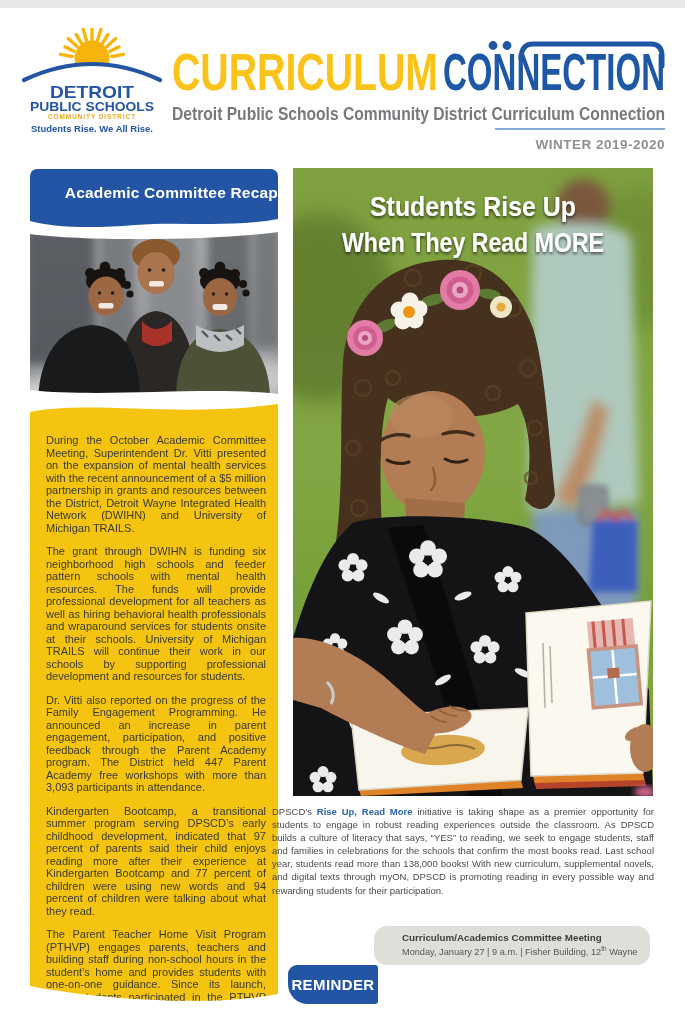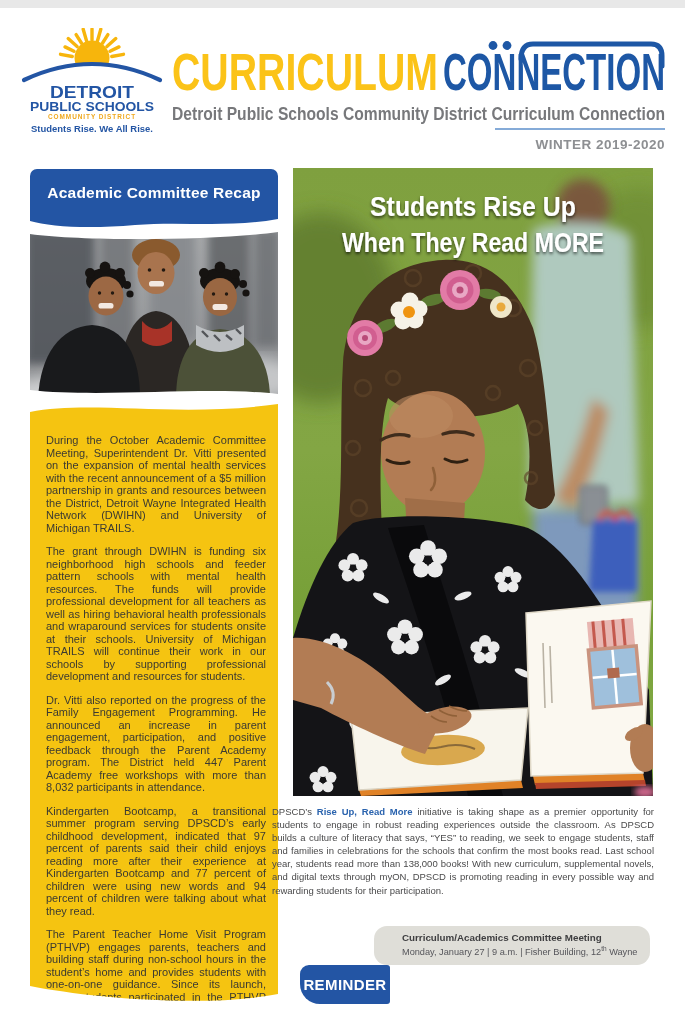--- a/index.html
+++ b/index.html
@@ -8,21 +8,21 @@
     margin:8px auto;overflow:hidden;
     font-family:"Liberation Sans", sans-serif;
   }
   .abs{position:absolute;}
   
   .logo-svg{left:18px;top:20px;width:150px;height:112px;}
   .masthead-svg{left:172px;top:30px;width:493px;height:120px;}
   
   .recap-banner{
     left:30px;top:161px;width:248px;height:46px;background:#2355A4;
-    border-radius:7px 7px 0 0;color:#fff;text-align:center;
+    border-radius:7px 7px 0 0;color:#fff;text-align:right;
     font-weight:bold;font-size:15.5px;line-height:47px;letter-spacing:.2px;
   }
   .banner-wave{left:30px;top:207px;width:248px;height:16px;}
   .family-photo{left:30px;top:221px;width:248px;height:170px;}
   .yellow-panel{
     left:30px;top:389px;width:248px;height:614px;background:#F5C411;
     clip-path: path("M0 15 C 60 3, 150 21, 248 7 L 248 597 C 175 611, 60 601, 0 589 Z");
     box-sizing:border-box;padding:37px 12px 0 16px;
   }
   .yellow-panel p{
@@ -39,21 +39,21 @@
   .hl{color:#2A63AE;font-weight:bold;}
   
   .reminder-card{
     left:374px;top:918px;width:276px;height:39px;background:#DFDED8;
     border-radius:13px;box-sizing:border-box;padding:6px 10px 0 28px;z-index:1;
   }
   .reminder-title{font-size:9.8px;font-weight:bold;color:#3E3E40;}
   .reminder-when{font-size:9.2px;color:#55555A;margin-top:2px;}
   .reminder-when sup{font-size:6.5px;}
   .reminder-pill{
-    left:300px;top:957px;width:90px;height:39px;background:#2355A4;z-index:2;
+    left:288px;top:957px;width:90px;height:39px;background:#2355A4;z-index:2;
     border-radius:9px 3px 3px 20px;color:#fff;text-align:center;
     font-weight:bold;font-size:15px;line-height:40px;letter-spacing:.4px;
   }
 </style>
 </head>
 <body>
 
 <div class="page">
 
   <svg class="abs logo-svg" viewBox="0 0 150 112">
@@ -170,21 +170,21 @@
           <line x1="206" y1="100" x2="211" y2="105"></line>
       </g>
     </g>
     <path d="M0,0 H248 V3 C190,11 60,13 0,5 Z" fill="#ffffff"></path>
     <path d="M0,170 V161 C70,169 180,157 248,165 V170 Z" fill="#ffffff"></path>
   </svg>
 
   <div class="abs yellow-panel">
     <p>During the October Academic Committee Meeting, Superintendent Dr. Vitti presented on the expansion of mental health services with the recent announcement of a $5 million partnership in grants and resources between the District, Detroit Wayne Integrated Health Network (DWIHN) and University of Michigan TRAILS.</p>
     <p>The grant through DWIHN is funding six neighborhood high schools and feeder pattern schools with mental health resources. The funds will provide professional development for all teachers as well as hiring behavioral health professionals and wraparound services for students onsite at their schools. University of Michigan TRAILS will continue their work in our schools by supporting professional development and resources for students.</p>
-    <p>Dr. Vitti also reported on the progress of the Family Engagement Programming. He announced an increase in parent engagement, participation, and positive feedback through the Parent Academy program. The District held 447 Parent Academy free workshops with more than 8,032 participants in attendance.</p>
+    <p>Dr. Vitti also reported on the progress of the Family Engagement Programming. He announced an increase in parent engagement, participation, and positive feedback through the Parent Academy program. The District held 447 Parent Academy free workshops with more than 3,093 participants in attendance.</p>
     <p>Kindergarten Bootcamp, a transitional summer program serving DPSCD’s early childhood development, indicated that 97 percent of parents said their child enjoys reading more after their experience at Kindergarten Bootcamp and 77 percent of children were using new words and 94 percent of children were talking about what they read.</p>
     <p>The Parent Teacher Home Visit Program (PTHVP) engages parents, teachers and building staff during non-school hours in the student’s home and provides students with one-on-one guidance. Since its launch, 3,758 students participated in the PTHVP and 5,567 home visits have occurred, exceeding the District’s goal of 3,000 visits.</p>
   </div>
 
   <svg class="abs reading-photo" viewBox="0 0 360 628">
     <defs>
       <linearGradient id="grass" x1="0" y1="0" x2="0" y2="1">
         <stop offset="0" stop-color="#7FA03F"></stop>
           <stop offset=".45" stop-color="#83A644"></stop>
         <stop offset=".7" stop-color="#77A038"></stop>

